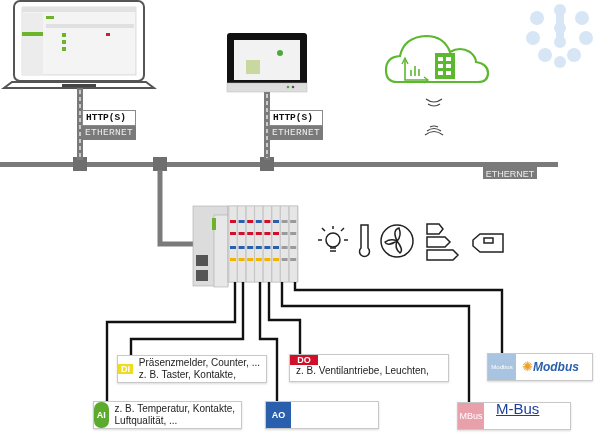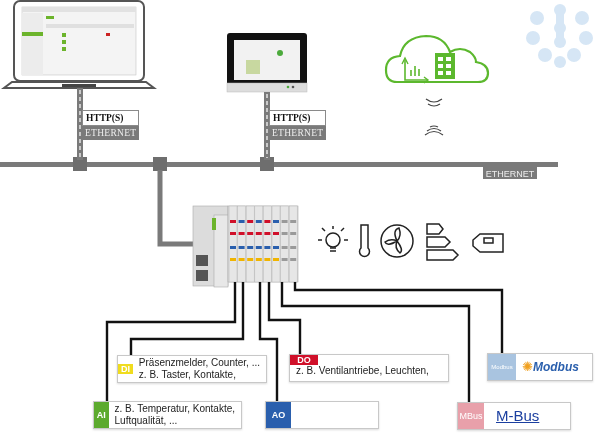--- a/index.html
+++ b/index.html
@@ -1,21 +1,21 @@
 <!DOCTYPE html>
 <html><head>
 <meta charset="utf-8">
 <style>
   html, body { margin:0; padding:0; background:#ffffff; }
   body { width:600px; height:433px; position:relative; overflow:hidden; font-family:"Liberation Sans", sans-serif; }
   #diagram { position:absolute; left:0; top:0; width:600px; height:433px; }
   .lbl-box { position:absolute; display:flex; align-items:stretch; border:1px solid #c8c8c8; background:#fff; box-shadow:0 1px 2px rgba(0,0,0,0.15); }
   .lbl-tag { display:flex; align-items:center; justify-content:center; color:#fff; font-size:9px; font-weight:bold; }
   .lbl-text { display:flex; flex-direction:column; justify-content:center; padding:0 6px; font-size:10px; line-height:12px; color:#222; white-space:nowrap; }
-  .eth-tag { position:absolute; font-size:9.5px; font-family:Liberation Serif, serif; }
+  .eth-tag { position:absolute; font-size:9.5px; font-family:Liberation Mono, monospace; }
   .eth-white { background:#fff; color:#111; border:1px solid #8a8a8a; font-weight:bold; padding:0 3px; height:14px; line-height:14px; }
   .eth-grey { background:#7a7a7a; color:#eee; padding:0 3px; height:14px; line-height:14px; letter-spacing:0.3px; }
 </style>
 </head>
 <body>
 
 <svg id="diagram" viewBox="0 0 600 433" xmlns="http://www.w3.org/2000/svg">
 
   <g fill="#d6e6f5">
     <circle cx="560" cy="10" r="6"></circle>
@@ -205,35 +205,35 @@
       <span>z. B. Taster, Kontakte,</span>
     </div>
 </div>
 <div class="lbl-box" style="left:289px;top:354px;width:158px;height:26px;flex-direction:column;">
   <div class="lbl-tag" style="width:28px;background:#d0102a;">DO</div>
   <div class="lbl-text">
       <span>z. B. Ventilantriebe, Leuchten,</span>
     </div>
 </div>
 <div class="lbl-box" style="left:93px;top:401px;width:147px;height:26px;">
-  <div class="lbl-tag" style="width:28px;background:#5caa2e;">AI</div>
+  <div class="lbl-tag" style="width:28px;background:#5caa2e;border-radius:7px;">AI</div>
   <div class="lbl-text">
       <span>z. B. Temperatur, Kontakte,</span>
       <span>Luftqualität, ...</span>
     </div>
 </div>
 <div class="lbl-box" style="left:265px;top:401px;width:112px;height:26px;">
   <div class="lbl-tag" style="width:25px;background:#2a5fad;">AO</div>
 </div>
 
 <div class="lbl-box" style="left:487px;top:353px;width:104px;height:26px;">
   <div class="lbl-tag" style="width:28px;background:#a9c4e0;font-size:6px;font-weight:normal;">Modbus</div>
   <div class="lbl-text" style="flex-direction:row;align-items:center;">
     <span style="color:#f0a020;font-size:13px;">✺</span>
     <span style="color:#2a5fad;font-weight:bold;font-style:italic;font-size:12px;">Modbus</span>
   </div>
 </div>
 <div class="lbl-box" style="left:457px;top:402px;width:112px;height:26px;">
   <div class="lbl-tag" style="width:26px;background:#e8a0aa;font-weight:normal;">MBus</div>
-  <div class="lbl-text" style="justify-content:center;align-items:flex-start;padding-left:12px;">
+  <div class="lbl-text" style="justify-content:flex-start;align-items:flex-start;padding-left:12px;">
     <span style="color:#1b3fa0;font-size:15px;text-decoration:underline;">M-Bus</span>
   </div>
 </div>
 
 </body></html>

